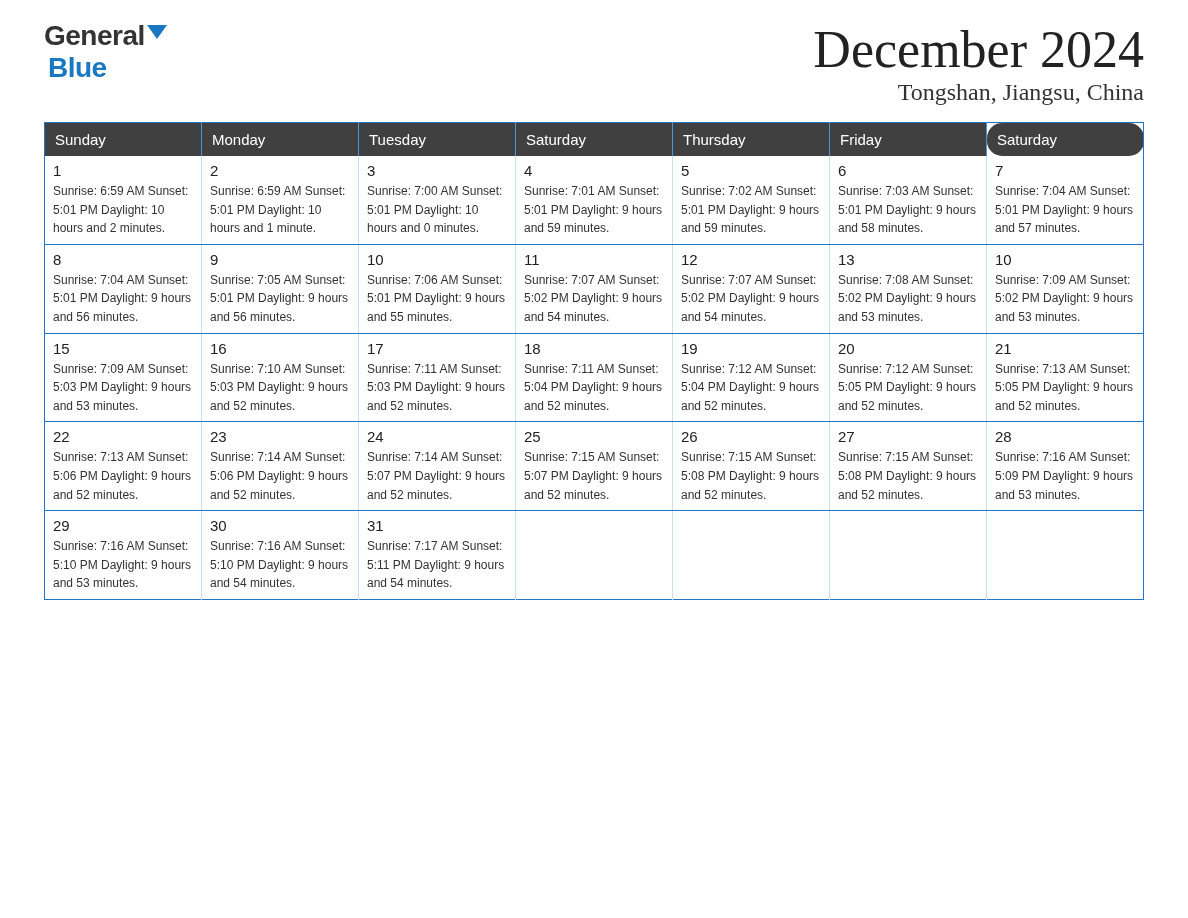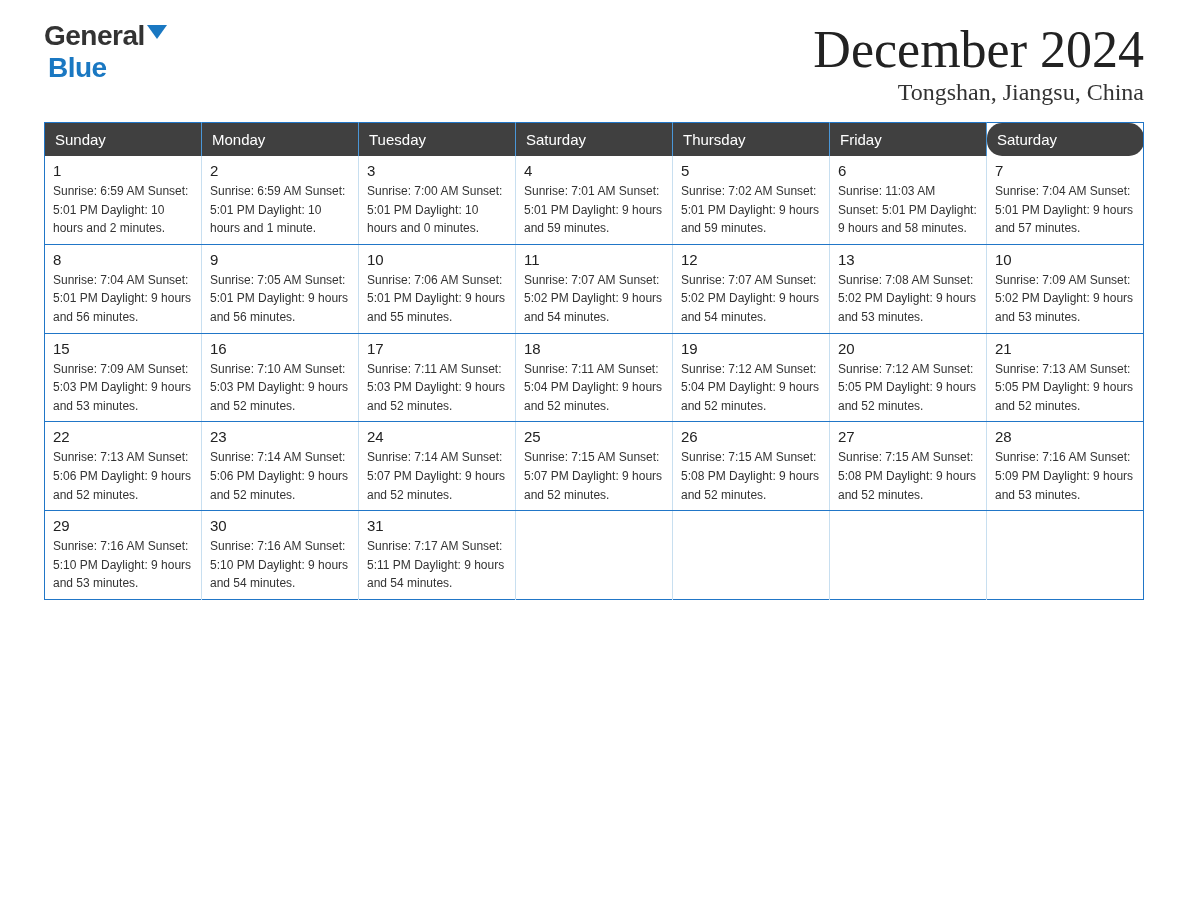--- a/index.html
+++ b/index.html
@@ -188,21 +188,21 @@
           </td>
           <td>
             <span class="day-num">5</span>
             <div class="day-info">Sunrise: 7:02 AM
 Sunset: 5:01 PM
 Daylight: 9 hours
 and 59 minutes.</div>
           </td>
           <td>
             <span class="day-num">6</span>
-            <div class="day-info">Sunrise: 11:03 AM
+            <div class="day-info">Sunrise: 7:03 AM
 Sunset: 5:01 PM
 Daylight: 9 hours
 and 58 minutes.</div>
           </td>
           <td>
             <span class="day-num">7</span>
             <div class="day-info">Sunrise: 7:04 AM
 Sunset: 5:01 PM
 Daylight: 9 hours
 and 57 minutes.</div>

